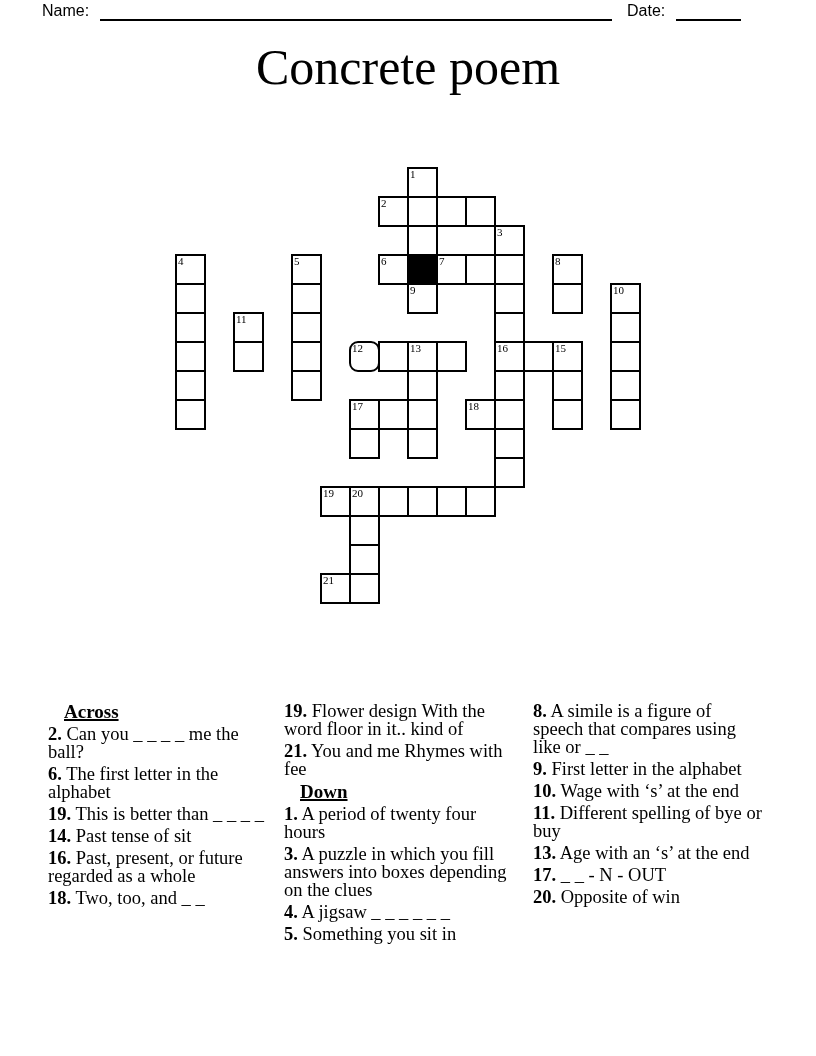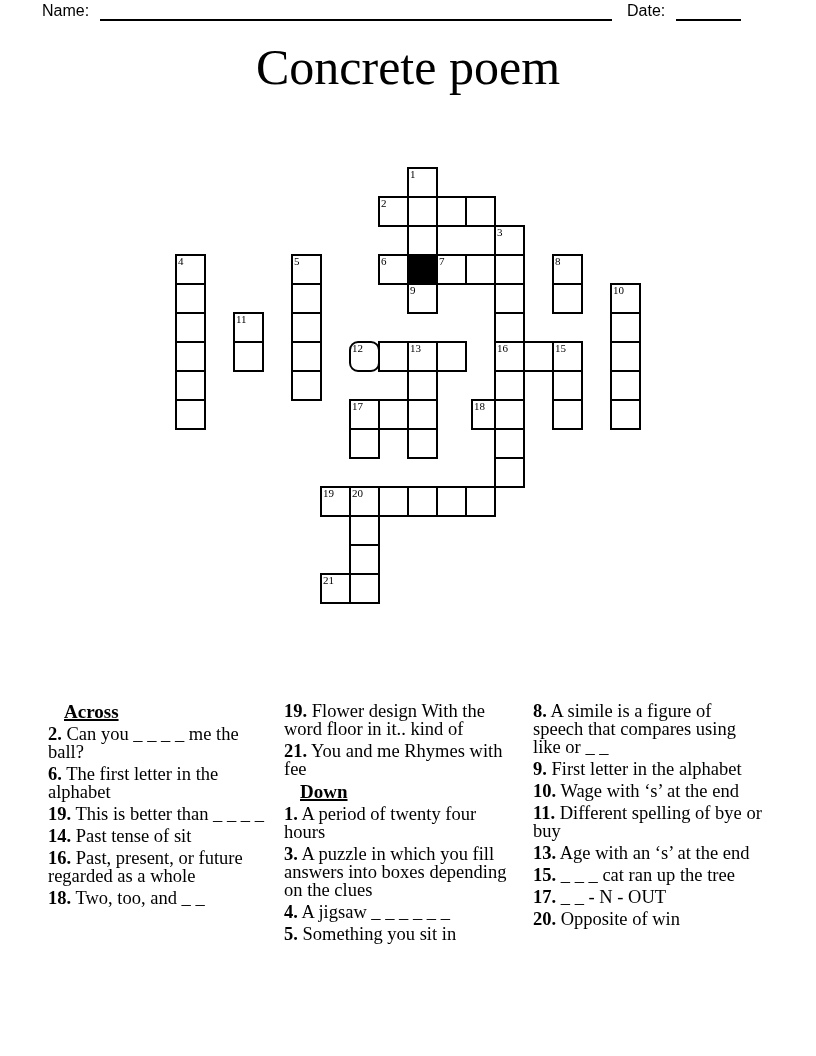--- a/index.html
+++ b/index.html
@@ -141,21 +141,21 @@
       <div class="cell" style="left: 435px; top: 203px;"></div>
       <div class="cell" style="left: 0px; top: 232px;"></div>
       <div class="cell" style="left: 145px; top: 232px; margin-left: 36px;">
         <span class="num">16</span>
       </div>
       <div class="cell" style="left: 174px; top: 232px;">
         <span class="num">17</span>
       </div>
       <div class="cell" style="left: 203px; top: 232px;"></div>
       <div class="cell" style="left: 232px; top: 232px;"></div>
-      <div class="cell" style="left: 296px; top: 232px;">
+      <div class="cell" style="left: 290px; top: 232px;">
         <span class="num">18</span>
       </div>
       <div class="cell" style="left: 319px; top: 232px;"></div>
       <div class="cell" style="left: 377px; top: 232px;"></div>
       <div class="cell" style="left: 435px; top: 232px;"></div>
       <div class="cell" style="left: 174px; top: 261px;"></div>
       <div class="cell" style="left: 232px; top: 261px;"></div>
       <div class="cell" style="left: 319px; top: 261px;"></div>
       <div class="cell" style="left: 319px; top: 290px;"></div>
       <div class="cell" style="left: 145px; top: 319px;">
@@ -193,18 +193,17 @@
       <p class="clue"><b>3.</b> <span>A puzzle in which you fill answers into boxes depending on the clues</span></p>
       <p class="clue"><b>4.</b> <span>A jigsaw _ _ _ _ _ _</span></p>
       <p class="clue"><b>5.</b> <span>Something you sit in</span></p>
     </div>
   <div id="clue-col-2" class="clue-col">
       <p class="clue"><b>8.</b> <span>A simile is a figure of speech that compares using like or _ _</span></p>
       <p class="clue"><b>9.</b> <span>First letter in the alphabet</span></p>
       <p class="clue"><b>10.</b> <span>Wage with ‘s’ at the end</span></p>
       <p class="clue"><b>11.</b> <span>Different spelling of bye or buy</span></p>
       <p class="clue"><b>13.</b> <span>Age with an ‘s’ at the end</span></p>
-      <p class="clue"><b>15.</b> <span>_ _ _ cat ran up the tree</span></p>
       <p class="clue"><b>17.</b> <span>_ _ - N - OUT</span></p>
       <p class="clue"><b>20.</b> <span>Opposite of win</span></p>
     </div>
 
 </div>
 
 </body></html>

